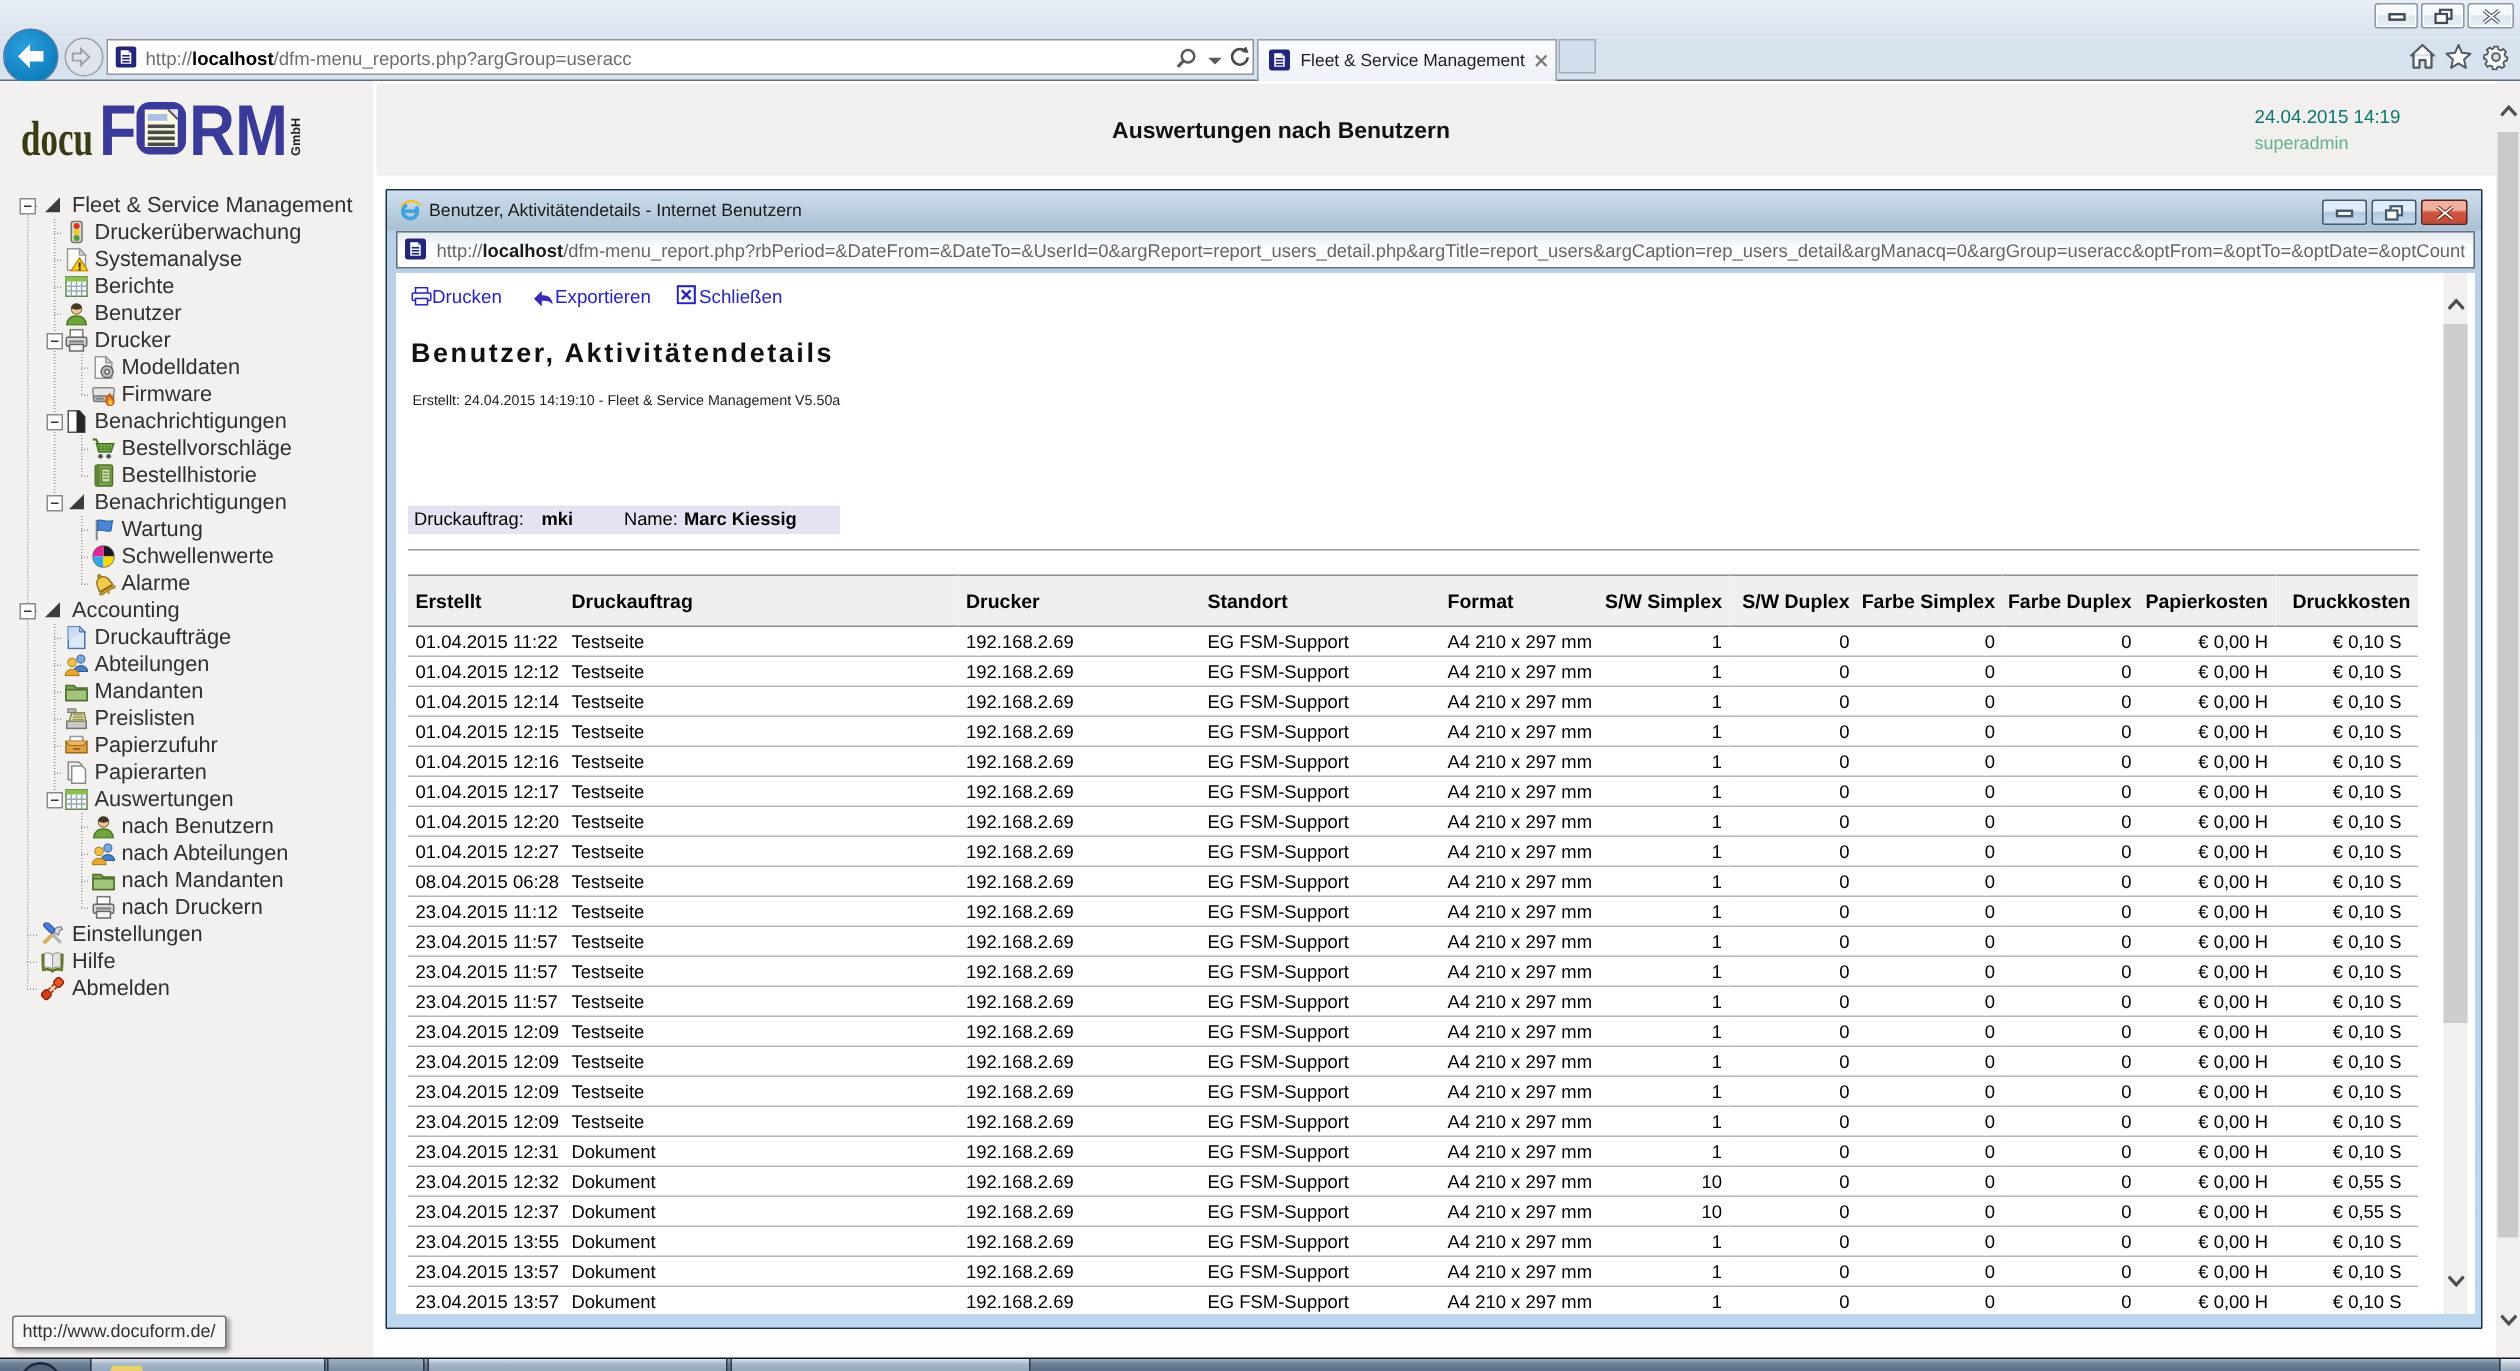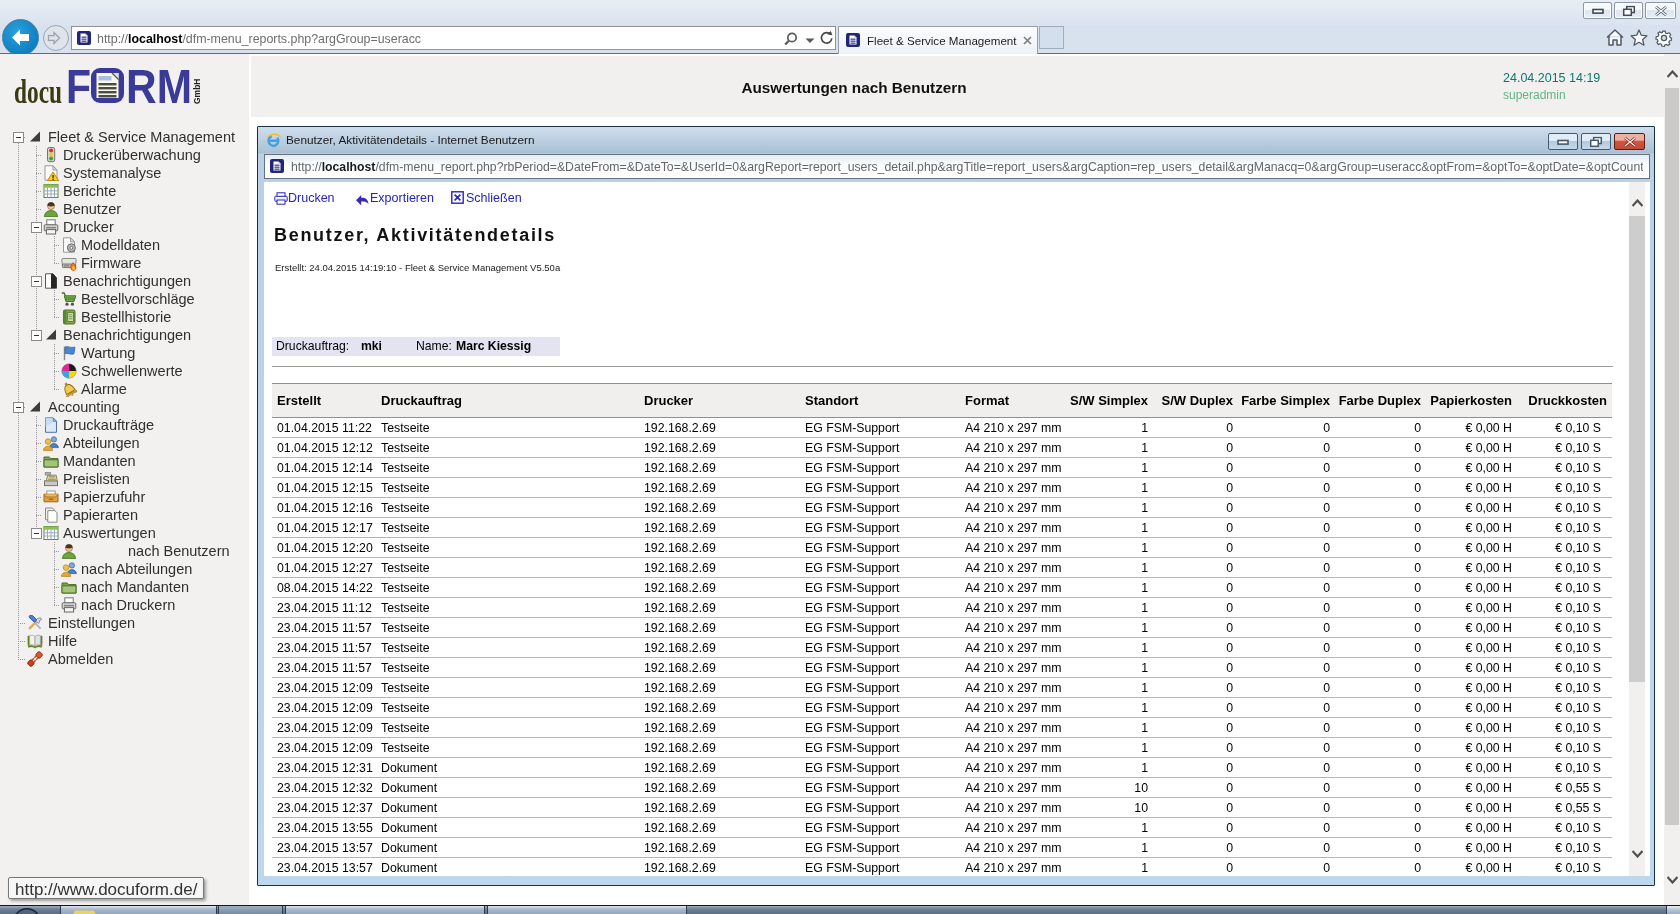--- a/index.html
+++ b/index.html
@@ -34,21 +34,21 @@
 
 .trow{position:absolute;height:18px;font-size:14.5px;color:#303030;white-space:nowrap;}
 .trow .lbl{position:absolute;top:1px;}
 .tic{position:absolute;width:16px;height:16px;top:1px;}
 .ebox{position:absolute;width:11px;height:11px;top:4px;background:#fff;border:1px solid #8a8a8a;}
 .ebox:after{content:"";position:absolute;left:2px;top:4px;width:5px;height:1px;background:#333;}
 .dotv{position:absolute;width:1px;background-image:linear-gradient(#999 1px,transparent 1px);background-size:1px 2px;}
 .doth{position:absolute;height:1px;background-image:linear-gradient(90deg,#999 1px,transparent 1px);background-size:2px 1px;}
 
 #tooltip{left:8px;top:823px;height:22px;background:#f6f6f6;border:1px solid #767676;border-radius:2px;
- box-shadow:2px 2px 3px rgba(0,0,0,.35);font-size:17px;color:#333;padding:2px 6px 0 6px;}
+ box-shadow:2px 2px 3px rgba(0,0,0,.35);font-size:12px;color:#333;padding:2px 6px 0 6px;}
 
 #popup{left:257px;top:126px;width:1398px;height:760px;}
 #pframe{left:0;top:0;width:1398px;height:760px;border:1px solid #17304a;border-radius:1px;
  background:linear-gradient(#cfdeed,#a9c0d4 26px,#b9d0e6 27px,#bdd7ee);}
 #ptitle{left:9px;top:7px;font-size:11.8px;color:#1a1a1a;}
 .pbtn{position:absolute;top:0;height:17px;border:1px solid #46586c;border-radius:2px;}
 .pbtn.std{background:linear-gradient(#e0ecf8 45%,#b4c9dd 50%,#c6d9ec);}
 .pbtn.cls{background:linear-gradient(#f0b0a0 40%,#cf5742 50%,#c44a36);border-color:#5c1d12;}
 #purlbar{left:7px;top:28px;width:1386px;height:25px;background:linear-gradient(#e4ebf1,#fdfdfe 45%);border:1px solid #68727c;}
 #purltext{left:26px;top:5px;font-size:12.25px;color:#666;white-space:nowrap;overflow:hidden;width:1352px;}
@@ -411,21 +411,21 @@
           </svg></div>
         <div class="lbl" style="left:63px;">Auswertungen</div>
       </div>
       <div class="trow" style="left:0;top:488px;width:249px;">
         <div class="doth" style="left:54px;top:9px;width:6px;"></div>
         <div class="tic" style="left:61px;"><svg width="16" height="16" viewBox="0 0 16 16">
             <circle cx="8" cy="5" r="3.5" fill="#edc795" stroke="#8a6a3a" stroke-width="0.7"></circle>
             <path d="M8 1.3 a3.6 3.6 0 0 1 3.6 3.2 a7.6 7.6 0 0 1 -7.2 0 a3.6 3.6 0 0 1 3.6 -3.2Z" fill="#44372a"></path>
             <path d="M1.4 15.7 C1.8 11.2 4.6 9.6 8 9.6 C11.4 9.6 14.2 11.2 14.6 15.7 Z" fill="#6fa33c" stroke="#44701d" stroke-width="0.8"></path>
           </svg></div>
-        <div class="lbl" style="left:81px;margin-left:47px;">nach Benutzern</div>
+        <div class="lbl" style="left:81px;">nach Benutzern</div>
       </div>
       <div class="trow" style="left:0;top:506px;width:249px;">
         <div class="doth" style="left:54px;top:9px;width:6px;"></div>
         <div class="tic" style="left:61px;"><svg width="16" height="16" viewBox="0 0 16 16">
             <circle cx="10.9" cy="4.4" r="2.7" fill="#7aa8dc" stroke="#3a6aa8" stroke-width="0.7"></circle>
             <path d="M6.4 12.6 a4.5 4 0 0 1 9 0 Z" fill="#4a7fc1" stroke="#2a5a9a" stroke-width="0.7"></path>
             <circle cx="5" cy="6.6" r="2.8" fill="#f0c044" stroke="#b08020" stroke-width="0.7"></circle>
             <path d="M0.4 15.4 a4.7 4.2 0 0 1 9.4 0 Z" fill="#e8a830" stroke="#b08020" stroke-width="0.7"></path>
           </svg></div>
         <div class="lbl" style="left:81px;">nach Abteilungen</div>
@@ -671,21 +671,21 @@
             <td>EG FSM-Support</td>
             <td>A4 210 x 297 mm</td>
             <td class="r">1</td>
             <td class="r">0</td>
             <td class="r">0</td>
             <td class="r">0</td>
             <td class="r">€ 0,00 H</td>
             <td class="r" style="padding-right:11px;">€ 0,10 S</td>
           </tr>
           <tr>
-            <td>08.04.2015 14:22</td>
+            <td>08.04.2015 06:28</td>
             <td>Testseite</td>
             <td>192.168.2.69</td>
             <td>EG FSM-Support</td>
             <td>A4 210 x 297 mm</td>
             <td class="r">1</td>
             <td class="r">0</td>
             <td class="r">0</td>
             <td class="r">0</td>
             <td class="r">€ 0,00 H</td>
             <td class="r" style="padding-right:11px;">€ 0,10 S</td>

